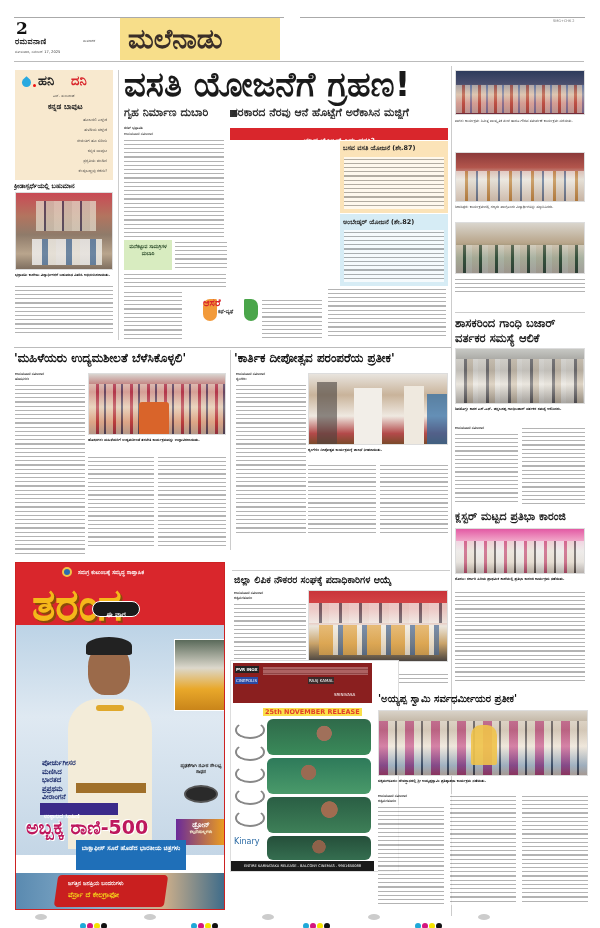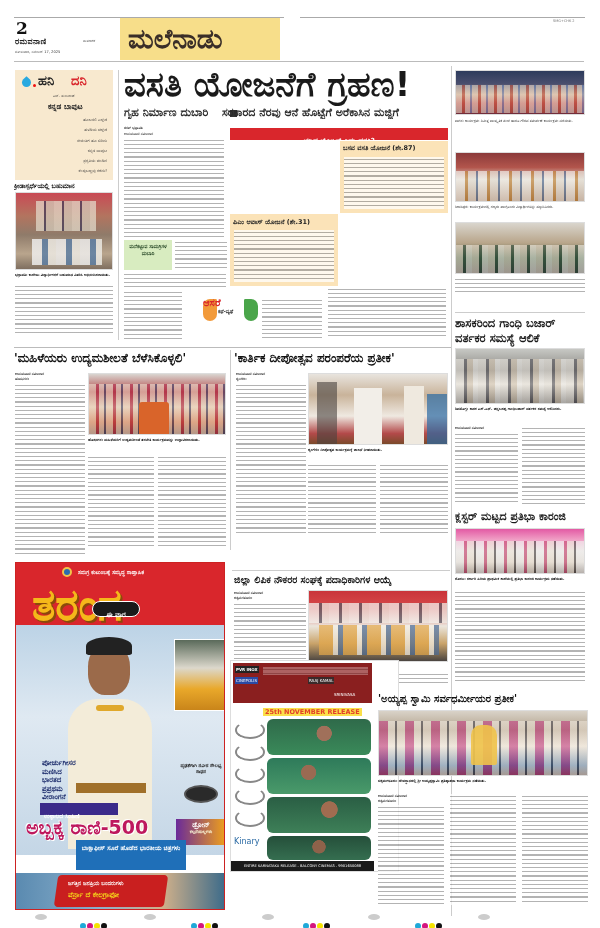--- a/index.html
+++ b/index.html
@@ -53,21 +53,21 @@
   <div class="abs" style="left:20px;top:8px;width:60px;height:30px;background:repeating-linear-gradient(90deg,#e6e0d0 0 8px,#3d3a5a 8px 10px,#d6d0c0 10px 18px);opacity:.7"></div>
   <div class="abs" style="left:16px;top:46px;width:70px;height:26px;background:repeating-linear-gradient(90deg,#f2f2f2 0 10px,#5a7ea6 10px 16px,#f0eee8 16px 24px);opacity:.8"></div>
 </div>
 <div class="abs cap" style="left:15px;top:272px;width:98px;height:10px">ಭದ್ರಾವತಿ: ಕಾಲೇಜು ವಿದ್ಯಾರ್ಥಿಗಳಿಗೆ ಬಹುಮಾನ ವಿತರಿಸಿ ಅಭಿನಂದಿಸಲಾಯಿತು.</div>
 <div class="abs lines" style="left:15px;top:284px;width:98px;height:50px"></div>
 <div class="rule" style="left:118px;top:70px;width:1px;height:270px;background:#ccc"></div>
 
 <div class="abs hl" style="left:124px;top:62px;font-size:34px;line-height:44px;width:330px;color:#1a1a1a">ವಸತಿ ಯೋಜನೆಗೆ ಗ್ರಹಣ!</div>
 <div class="abs hl" style="left:124px;top:106px;font-size:11px;color:#2a2a2a">ಗೃಹ ನಿರ್ಮಾಣ ದುಬಾರಿ</div>
 <div class="abs" style="left:230px;top:110px;width:7px;height:7px;background:#333"></div>
-<div class="abs hl" style="left:222px;top:106px;font-size:11px;width:210px;color:#2a2a2a">ಸರಕಾರದ ನೆರವು ಆನೆ ಹೊಟ್ಟೆಗೆ ಅರೆಕಾಸಿನ ಮಜ್ಜಿಗೆ</div>
+<div class="abs hl" style="left:232px;top:106px;font-size:11px;width:210px;color:#2a2a2a">ಸರಕಾರದ ನೆರವು ಆನೆ ಹೊಟ್ಟೆಗೆ ಅರೆಕಾಸಿನ ಮಜ್ಜಿಗೆ</div>
 <div class="abs byline" style="left:124px;top:126px">ಶರತ್ ಭದ್ರಾವತಿ</div>
 <div class="abs byline" style="left:124px;top:132px;color:#555">ಉದಯವಾಣಿ ಸಮಾಚಾರ</div>
 <div class="abs lines" style="left:124px;top:138px;width:100px;height:100px"></div>
 <div class="abs" style="left:124px;top:240px;width:48px;height:30px;background:#d8ecc0;padding:3px 2px">
   <div style="font-size:5px;line-height:7px;font-weight:bold;text-align:center;color:#1c3d1c">ಮನೆಕಟ್ಟುವ ಸಾಮಗ್ರಿಗಳ ದುಬಾರಿ</div>
 </div>
 <div class="abs lines" style="left:175px;top:240px;width:52px;height:30px"></div>
 <div class="abs lines" style="left:124px;top:272px;width:102px;height:16px"></div>
 <div class="abs lines" style="left:124px;top:290px;width:58px;height:50px"></div>
 <div class="abs" style="left:203px;top:295px;width:55px;height:28px">
@@ -80,22 +80,22 @@
 <div class="abs lines" style="left:328px;top:287px;width:118px;height:50px"></div>
 
 <div class="abs" style="left:230px;top:128px;width:218px;height:158px">
   <div class="abs" style="left:0;top:0;width:218px;height:12px;background:#d9262c;text-align:center">
     <span style="font-size:7px;font-weight:bold;color:#fff;line-height:12px">ಯಾವ ಯೋಜನೆ-ಎಷ್ಟು ಪ್ರಗತಿ?</span>
   </div>
   <div class="abs" style="left:110px;top:13px;width:108px;height:72px;background:#fbe3b8">
     <div class="abs box-title" style="left:3px;top:3px;font-size:6.5px">ಬಸವ ವಸತಿ ಯೋಜನೆ (ಶೇ.87)</div>
     <div class="box-body lines"></div>
   </div>
-  <div class="abs" style="left:0;top:86px;width:108px;height:72px;background:#fbe3b8">
-    <div class="abs box-title" style="left:3px;top:4px;font-size:6.5px">ಪಿಎಂ ಆವಾಸ್ ಯೋಜನೆ (ಶೇ.31)</div>
+  <div class="abs" style="left:110px;top:86px;width:108px;height:72px;background:#d6ecf5">
+    <div class="abs box-title" style="left:3px;top:4px;font-size:6.5px">ಅಂಬೇಡ್ಕರ್ ಯೋಜನೆ (ಶೇ.82)</div>
     <div class="box-body lines"></div>
   </div>
 </div>
 
 <div class="rule" style="left:451px;top:66px;width:1px;height:850px;background:#ccc"></div>
 <div class="photo" style="left:455px;top:70px;width:130px;height:45px;background:linear-gradient(180deg,#2d3b5c 0%,#4a4f6e 30%,#c9a38a 55%,#b44a4a 75%,#6f2c3a 100%)">
   <div class="abs" style="left:0;top:14px;width:130px;height:28px;background:repeating-linear-gradient(90deg,#efe2d0 0 6px,#c4523e 6px 9px,#f4e7d8 9px 14px,#6f8ec4 14px 16px);opacity:.55"></div>
 </div>
 <div class="abs cap" style="left:455px;top:118px;width:130px;height:30px;font-weight:normal">ಸಾಗರ: ಕಾರ್ಯಕ್ರಮ ನಿಮಿತ್ತ ಸಾಂಸ್ಕೃತಿಕ ಸಂಜೆ ಹಾಗೂ ಗೌರವ ಸಮರ್ಪಣೆ ಕಾರ್ಯಕ್ರಮ ನಡೆಯಿತು.</div>
 <div class="photo" style="left:455px;top:152px;width:130px;height:50px;background:linear-gradient(180deg,#8b3a3a 0%,#b2554c 30%,#e0d8cc 55%,#8a5a3a 100%)">

